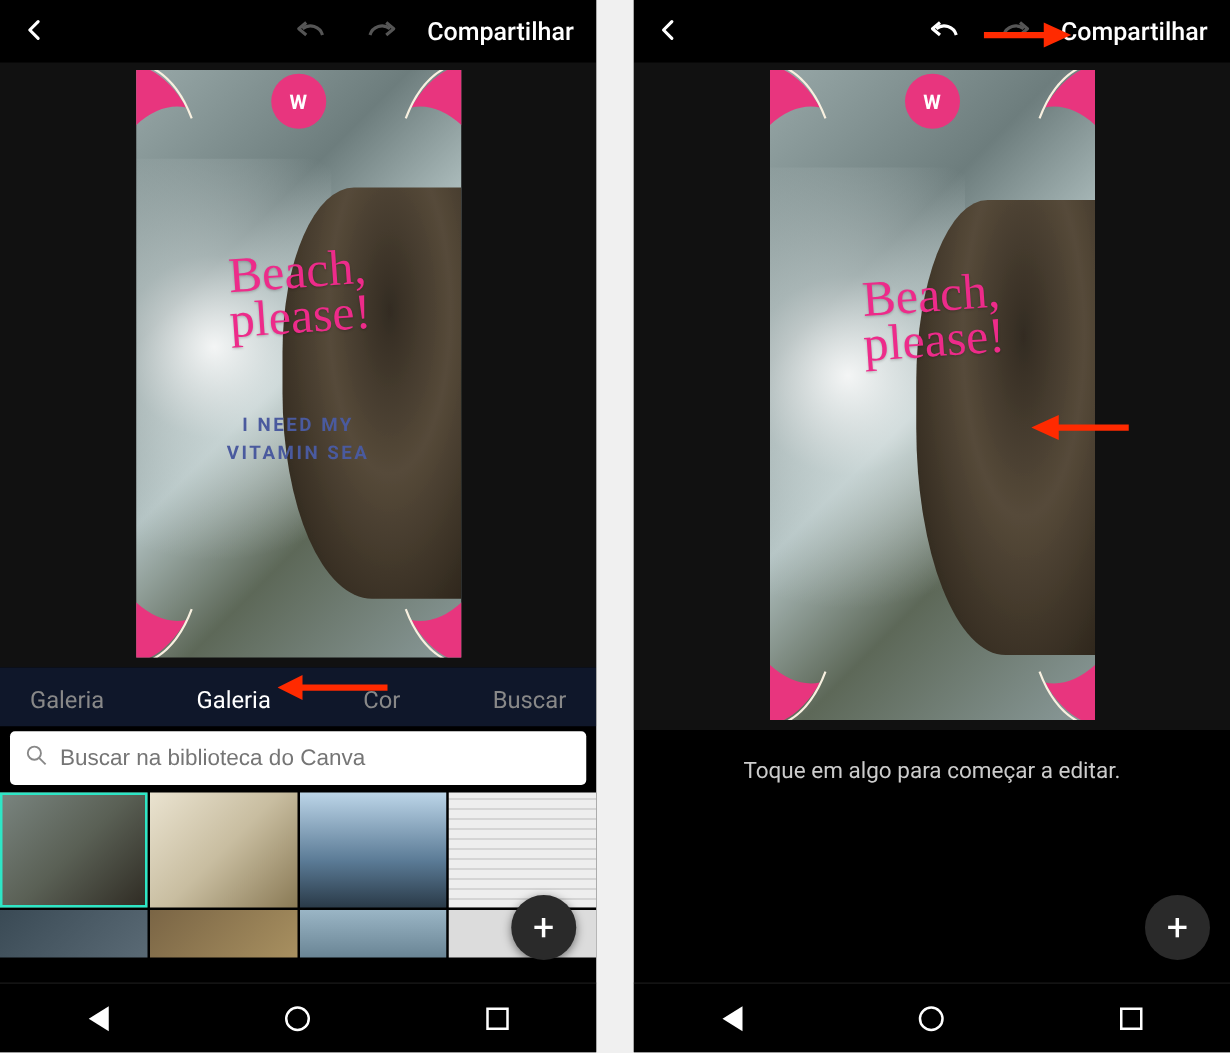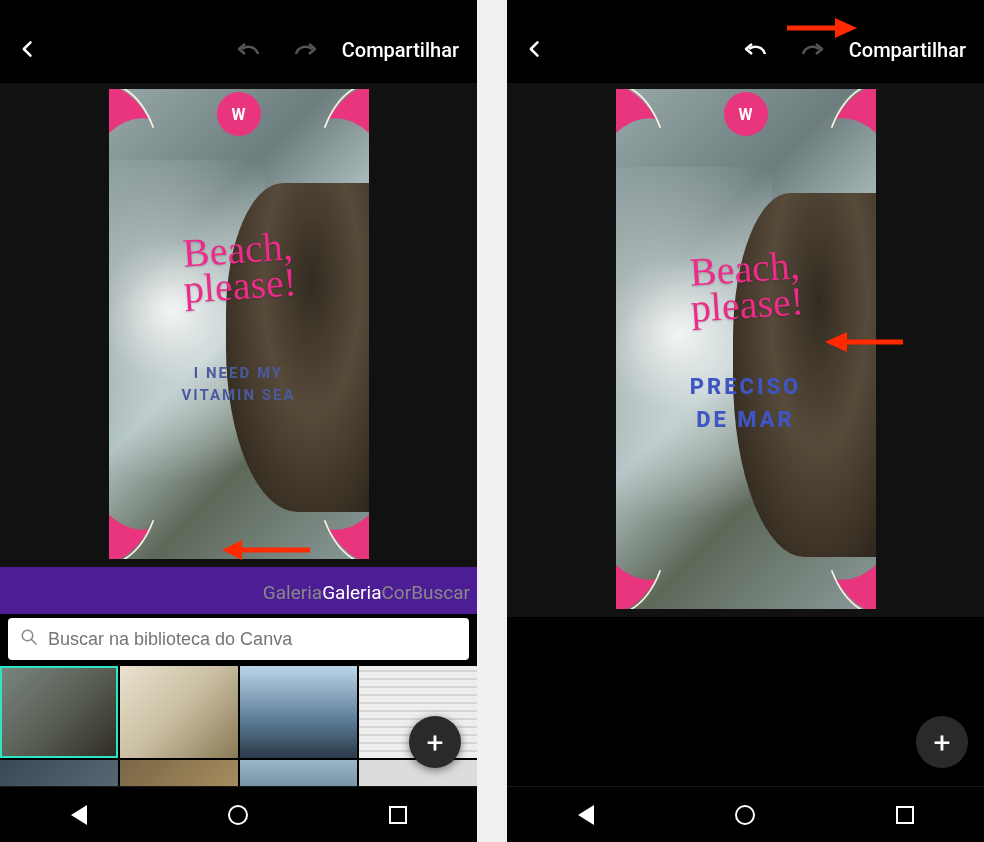--- a/index.html
+++ b/index.html
@@ -13,27 +13,26 @@
     height: 842px;
   }
   .phone {
     width: 477px;
     height: 842px;
     background: #000;
     position: relative;
     overflow: hidden;
   }
   .topbar {
-    height: 66px;
+    height: 50px;
     display: flex;
     align-items: center;
     justify-content: space-between;
     padding: 0 18px;
     background: #000;
-    margin-top: 17px;
   }
   .back-icon {
     color: #fff;
     font-size: 28px;
     line-height: 1;
   }
   .undo-redo {
     display: flex;
     gap: 30px;
     margin-left: auto;
@@ -96,22 +95,22 @@
     text-shadow:0 1px 2px rgba(0,0,0,0.2);
   }
   .sub-text {
     position:absolute; top:58%; left:50%; transform:translateX(-50%);
     color:#4a5a9e; font-size:15px; font-weight:700; letter-spacing:2px;
     text-align:center; line-height:1.5;
   }
   .sub-text.big { font-size:22px; letter-spacing:3px; top:54%; color:#3f55c4; font-weight:800; }
   
   .tabs {
-    display:flex; justify-content:flex-end; padding:14px 7px 10px;
-    background:#4c1d95;
+    display:flex; justify-content:space-between; padding:14px 24px 10px;
+    background:#0f172a;
   }
   .tab {
     color:#888; font-size:19px;
   }
   .tab.active { color:#fff; }
   
   .search-bar {
     margin:4px 8px 6px;
     background:#fff; border-radius:4px;
     display:flex; padding:10px 12px;
@@ -328,27 +327,24 @@
             <path d="M100 80 Q70 75 50 40 Q75 45 100 20 Z" fill="#e8357e"></path>
             <path d="M90 80 Q60 70 45 30" stroke="#f8f0e0" stroke-width="2" fill="none"></path>
           </svg></div>
       <div class="pink-logo">
           <span>W</span>
         </div>
       <div class="script-text">
         <span>Beach,</span><br>
         <span>please!</span>
       </div>
-      <div class="sub-text big">
-        <span>PRECISO</span><br>
-        <span>DE MAR</span>
-      </div>
     </div>
   </div>
 
+  <div class="hint">Toque em algo para começar a editar.</div>
 
   <div class="fab">
     <span>+</span>
   </div>
 
   <div class="navbar">
     <span class="nav-icon">
         <div class="nav-tri"></div>
       </span>
     <span class="nav-icon">

